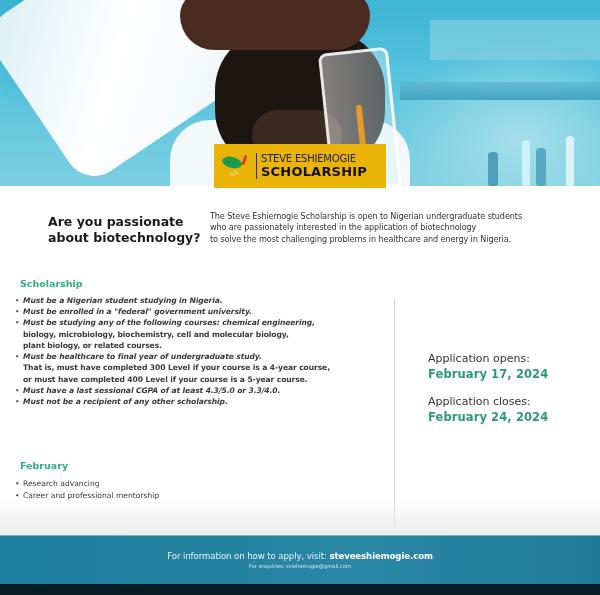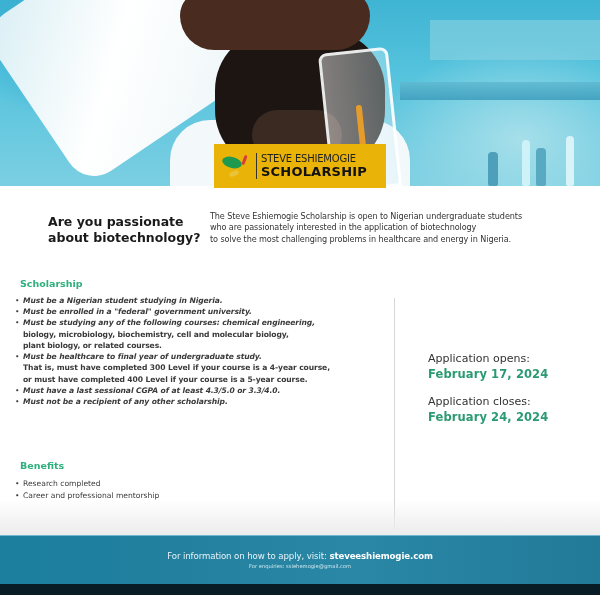--- a/index.html
+++ b/index.html
@@ -211,23 +211,23 @@
     <span class="line cont">or must have completed 400 Level if your course is a 5-year course.</span>
   </li>
   <li>
     <span class="line first">Must have a last sessional CGPA of at least 4.3/5.0 or 3.3/4.0.</span>
   </li>
   <li>
     <span class="line first">Must not be a recipient of any other scholarship.</span>
   </li>
 </ul>
 
-<div class="section-title ben-title">Benefits</div>
+<div class="section-title ben-title">February</div>
 <ul class="ben-list">
-  <li>Research completed</li>
+  <li>Research advancing</li>
   <li>Career and professional mentorship</li>
 </ul>
 
 <div class="v-divider"></div>
 <div class="dates">
   <div class="date-label">Application opens:</div>
   <div class="date-value">February 17, 2024</div>
   <div class="date-label">Application closes:</div>
   <div class="date-value">February 24, 2024</div>
 </div>

